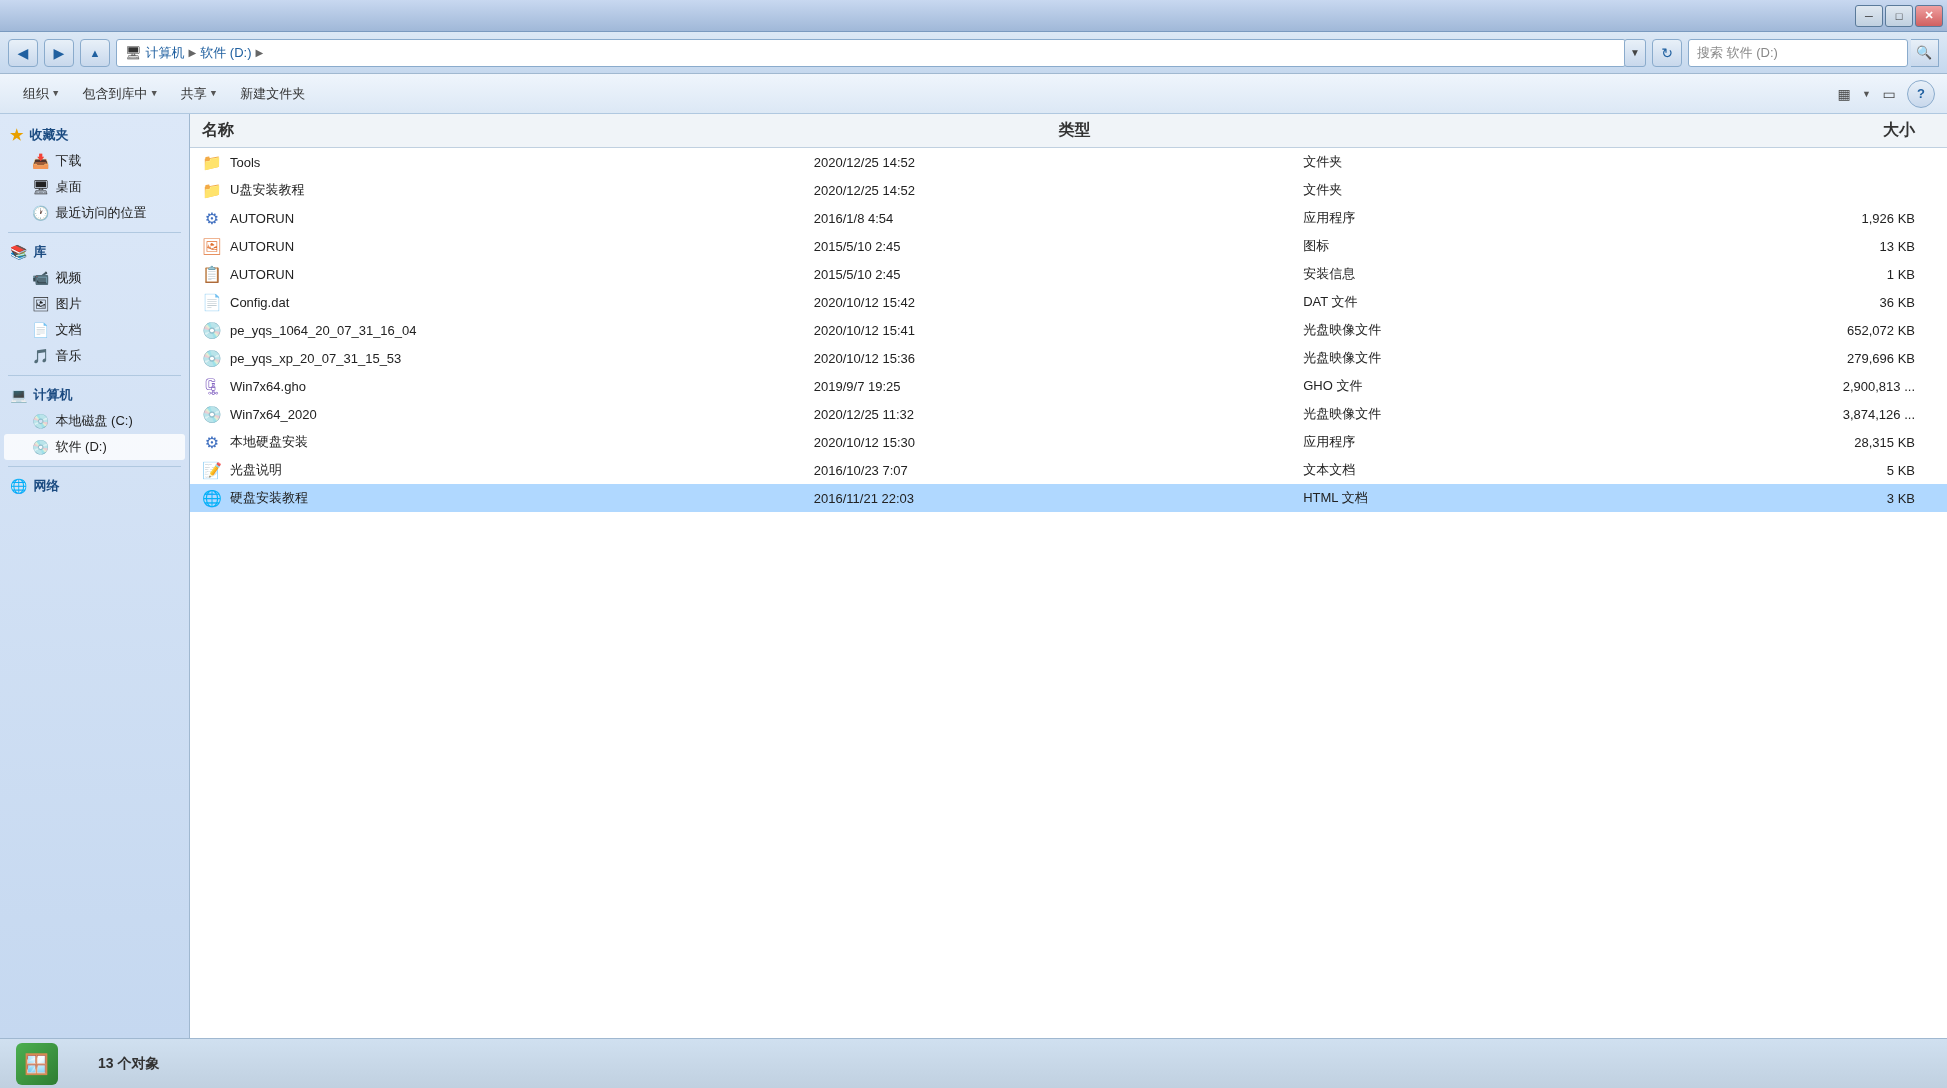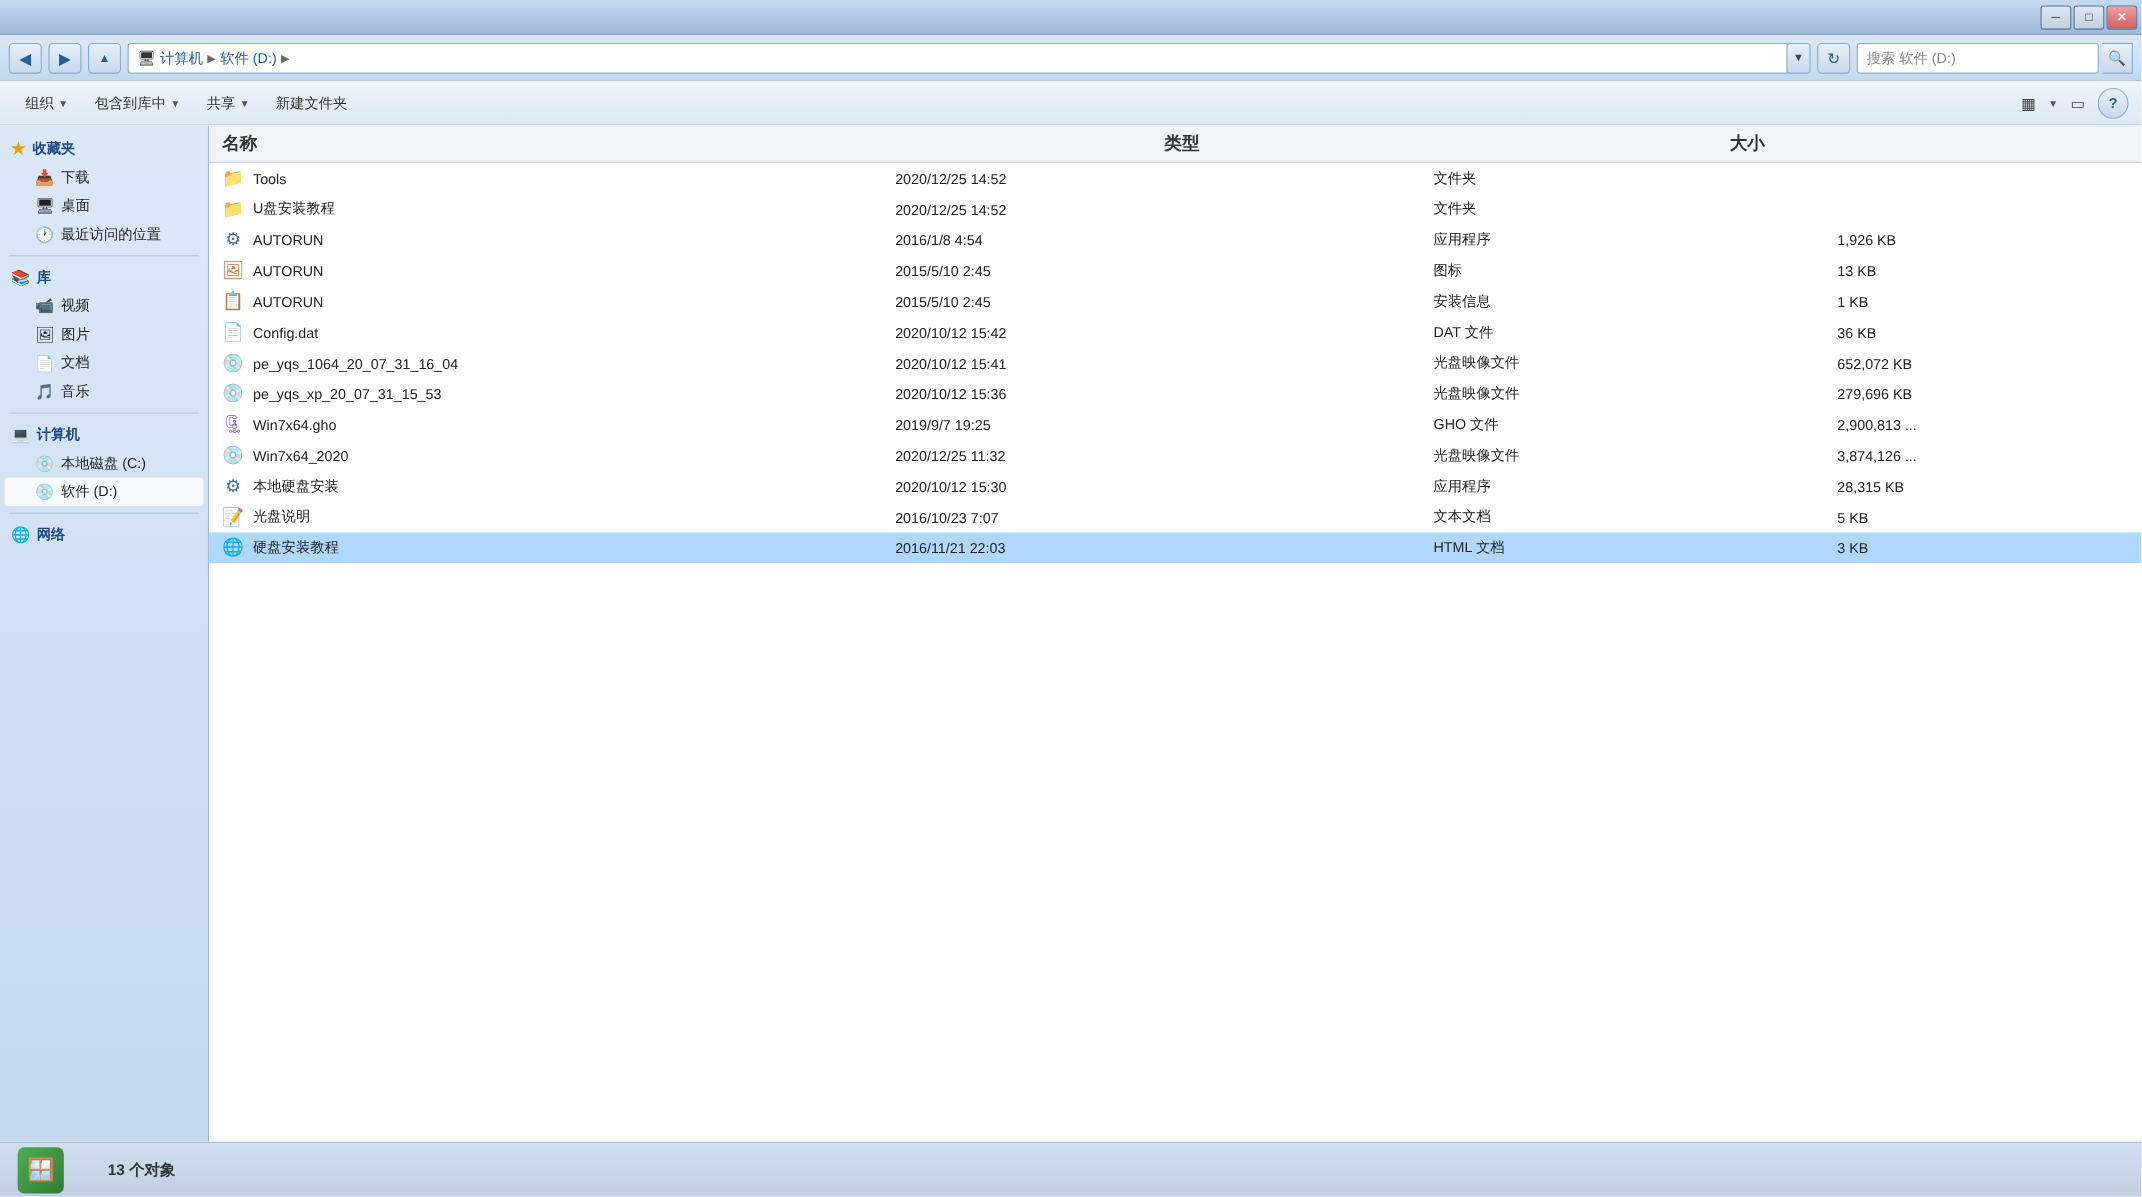--- a/index.html
+++ b/index.html
@@ -157,20 +157,21 @@
       padding: 0 10px;
       border: 1px solid transparent;
       border-radius: 3px;
       background: transparent;
       cursor: pointer;
       display: flex;
       align-items: center;
       gap: 4px;
       font-size: 13px;
       color: #333;
+      font-family: Liberation Mono, monospace;
     }
     .toolbar-btn .arrow {
       font-size: 9px;
       color: #555;
     }
     .toolbar-right {
       margin-left: auto;
       display: flex;
       align-items: center;
       gap: 4px;
@@ -276,21 +277,21 @@
       padding: 6px 12px;
       border-bottom: 1px solid #c0d0e0;
       background: #f0f4f8;
       font-size: 16px;
       color: #333;
       font-weight: bold;
     }
     .col-name { flex: 2.5; min-width: 200px; }
     .col-date { flex: 2; min-width: 160px; }
     .col-type { flex: 1.5; min-width: 100px; }
-    .col-size { flex: 1; min-width: 100px; text-align: left; padding-right: 20px; }
+    .col-size { flex: 1; min-width: 100px; text-align: right; padding-right: 20px; }
 
     .filelist-body {
       flex: 1;
       overflow-y: auto;
     }
     .file-row {
       display: flex;
       align-items: center;
       padding: 4px 12px;
       font-size: 13px;

